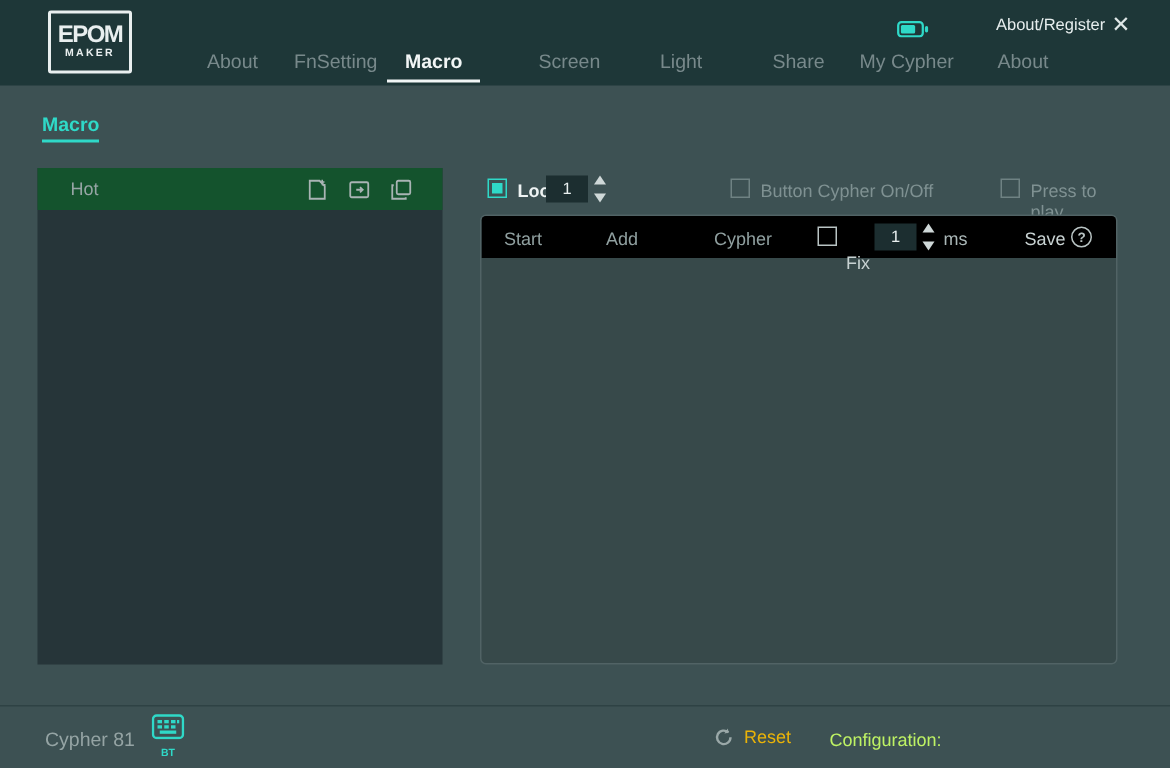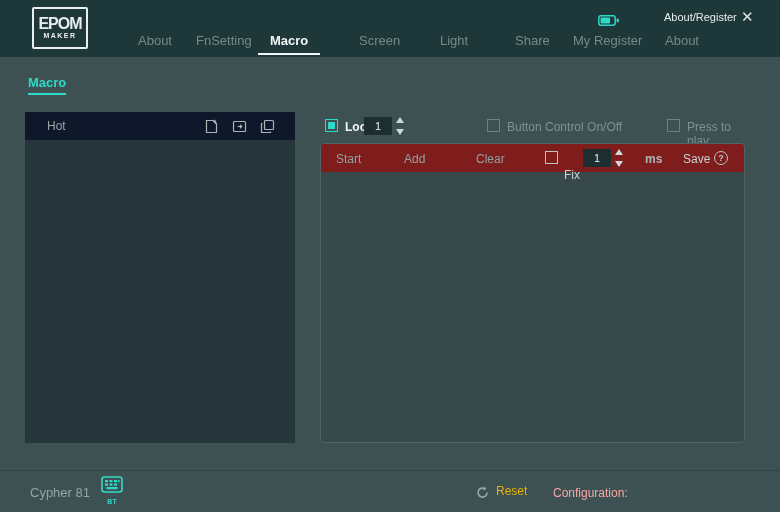--- a/index.html
+++ b/index.html
@@ -21,21 +21,21 @@
   .battery { position:absolute; left:598px; top:12px; }
   .login { position:absolute; left:664px; top:11px; font-size:11px; color:#e7eeee; cursor:pointer; }
   .close-x { position:absolute; left:741px; top:8px; font-size:15px; color:#dfe7e7; cursor:pointer; line-height:18px; }
 
   
   .page-title { position:absolute; left:28px; top:75px; font-size:13px; font-weight:bold; color:#2fd9c8;
                 padding-bottom:3px; border-bottom:2px solid #2fd9c8; }
 
   
   .hot-panel { position:absolute; left:25px; top:112px; width:270px; height:331px; background:#263539; }
-  .hot-header { position:relative; height:28px; background:#0f172a; display:flex; align-items:center; }
+  .hot-header { position:relative; height:28px; background:#14532d; display:flex; align-items:center; }
   .hot-title { margin-left:22px; font-size:12px; color:#97a5a5; flex:1; }
   .hot-icons { display:flex; gap:13px; padding-right:20px; }
   .tool-icon { width:15px; height:15px; color:#a9b4b4; cursor:pointer; }
   .hot-body { height:303px; }
 
   
   .loop-bar { position:absolute; left:318px; top:112px; width:427px; height:28px; }
   .cb { position:absolute; width:13px; height:13px; border:1px solid #6f8283; background:transparent; cursor:pointer; }
   .cb.checked { border-color:#2fd9c8; }
   .cb.checked::after { content:""; position:absolute; left:2px; top:2px; width:7px; height:7px; background:#2fd9c8; }
@@ -51,44 +51,44 @@
   .spin-up { border-bottom:6px solid #cfd8d8; }
   .spin-down { border-top:6px solid #cfd8d8; }
   .bc-cb { left:169px; top:7px; }
   .bc-label { position:absolute; left:189px; top:8px; font-size:12px; color:#7f9192; }
   .ptp-cb { left:349px; top:7px; }
   .ptp-label { position:absolute; left:369px; top:8px; font-size:12px; color:#7f9192; }
 
   
   .macro-table { position:absolute; left:320px; top:143px; width:425px; height:300px; background:#37494a;
                  border:1px solid #516365; border-radius:4px; overflow:hidden; }
-  .mt-header { position:relative; height:28px; background:#7f1d1d; }
+  .mt-header { position:relative; height:28px; background:#000000; }
   .mt-header .hbtn { position:absolute; top:8px; font-size:12px; color:#90a0a0; cursor:pointer; }
   .mt-start{left:15px}.mt-add{left:83px}.mt-clear{left:155px}
   .fix-cb { left:224px; top:7px; }
   .fix-label { position:absolute; left:243px; top:24px; font-size:12px; color:#c8d2d2; }
   .fix-input { left:262px; top:5px; }
   .fix-spinner { left:294px; top:5px; }
-  .ms-label { position:absolute; left:324px; top:8px; font-size:12px; color:#aab7b7;font-weight:bold; }
+  .ms-label { position:absolute; left:308px; top:8px; font-size:12px; color:#aab7b7; }
   .save-btn { position:absolute; left:362px; top:8px; font-size:12px; color:#c8d2d2; cursor:pointer; }
   .help-icon { position:absolute; left:393px; top:7px; width:14px; height:14px; border:1px solid #b7c2c2;
                border-radius:50%; color:#b7c2c2; font-size:9px; font-weight:bold; display:flex;
                align-items:center; justify-content:center; cursor:pointer; }
   .mt-body { height:270px; }
 
   
   .footer { position:absolute; left:0; top:470px; width:780px; height:24px; border-top:1px solid #2e4244; }
   .device-name { position:absolute; left:30px; top:14px; font-size:13px; color:#95a4a4; }
   .device-conn { position:absolute; left:100px; top:5px; width:24px; text-align:center; cursor:pointer; }
   .device-conn .kb { color:#2fd9c8; }
   .bt-label { display:block; font-size:7px; font-weight:bold; color:#2fd9c8; margin-top:1px; }
   .reset-group { position:absolute; left:476px; top:13px; display:flex; align-items:center; gap:7px; cursor:pointer; }
   .reset-icon { width:13px; height:13px; color:#9aa8a8; }
   .reset-label { font-size:12px; color:#eab308; }
-  .config-label { position:absolute; left:553px; top:15px; font-size:12px; color:#fca5a5; }
+  .config-label { position:absolute; left:553px; top:15px; font-size:12px; color:#bef264; }
   .config-input { position:absolute; left:613px; top:8px; width:98px; height:22px; background:transparent;
                   border:none; border-bottom:1px solid #93a1a1; color:#aab7b7; font-size:12px; text-align:center;
                   font-family:"Liberation Sans", sans-serif; }
 </style>
 </head>
 <body>
 
 <div class="app">
 
   <header class="titlebar">
@@ -97,21 +97,21 @@
       <span class="l2">MAKER</span>
     </div>
 
     <nav>
       <div class="nav-item nav-main">About</div>
       <div class="nav-item nav-fnsetting">FnSetting</div>
       <div class="nav-item nav-macro active">Macro</div>
       <div class="nav-item nav-screen">Screen</div>
       <div class="nav-item nav-light">Light</div>
       <div class="nav-item nav-share">Share</div>
-      <div class="nav-item nav-myaccount">My Register</div>
+      <div class="nav-item nav-myaccount">My Cypher</div>
       <div class="nav-item nav-about">About</div>
     </nav>
 
     <span class="battery">
       <svg width="21" height="11" viewBox="0 0 21 11">
         <rect x="0.8" y="0.8" width="16.4" height="9.4" rx="2.2" fill="none" stroke="#2fd9c8" stroke-width="1.5"></rect>
         <rect x="2.6" y="2.6" width="9.5" height="5.8" rx="1" fill="#2fd9c8"></rect>
         <rect x="18.6" y="3.4" width="2.2" height="4.2" rx="1.1" fill="#2fd9c8"></rect>
       </svg>
     </span>
@@ -152,31 +152,31 @@
   <div class="loop-bar">
     <span class="cb checked loop-cb"></span>
     <span class="loop-label">Loop</span>
     <input class="num-box loop-input" value="1" style="">
     <span class="spinner loop-spinner">
       <span class="spin-up"></span>
       <span class="spin-down"></span>
     </span>
 
     <span class="cb bc-cb"></span>
-    <span class="bc-label">Button Control On/Off</span>
+    <span class="bc-label">Button Cypher On/Off</span>
 
     <span class="cb ptp-cb"></span>
     <span class="ptp-label">Press to play</span>
   </div>
 
   <section class="macro-table">
     <div class="mt-header">
       <span class="hbtn mt-start">Start</span>
       <span class="hbtn mt-add">Add</span>
-      <span class="hbtn mt-clear">Clear</span>
+      <span class="hbtn mt-clear">Cypher</span>
 
       <span class="cb bright fix-cb"></span>
       <span class="fix-label">Fix</span>
       <input class="num-box fix-input" value="1" style="">
       <span class="spinner fix-spinner">
         <span class="spin-up"></span>
         <span class="spin-down"></span>
       </span>
       <span class="ms-label">ms</span>
 

